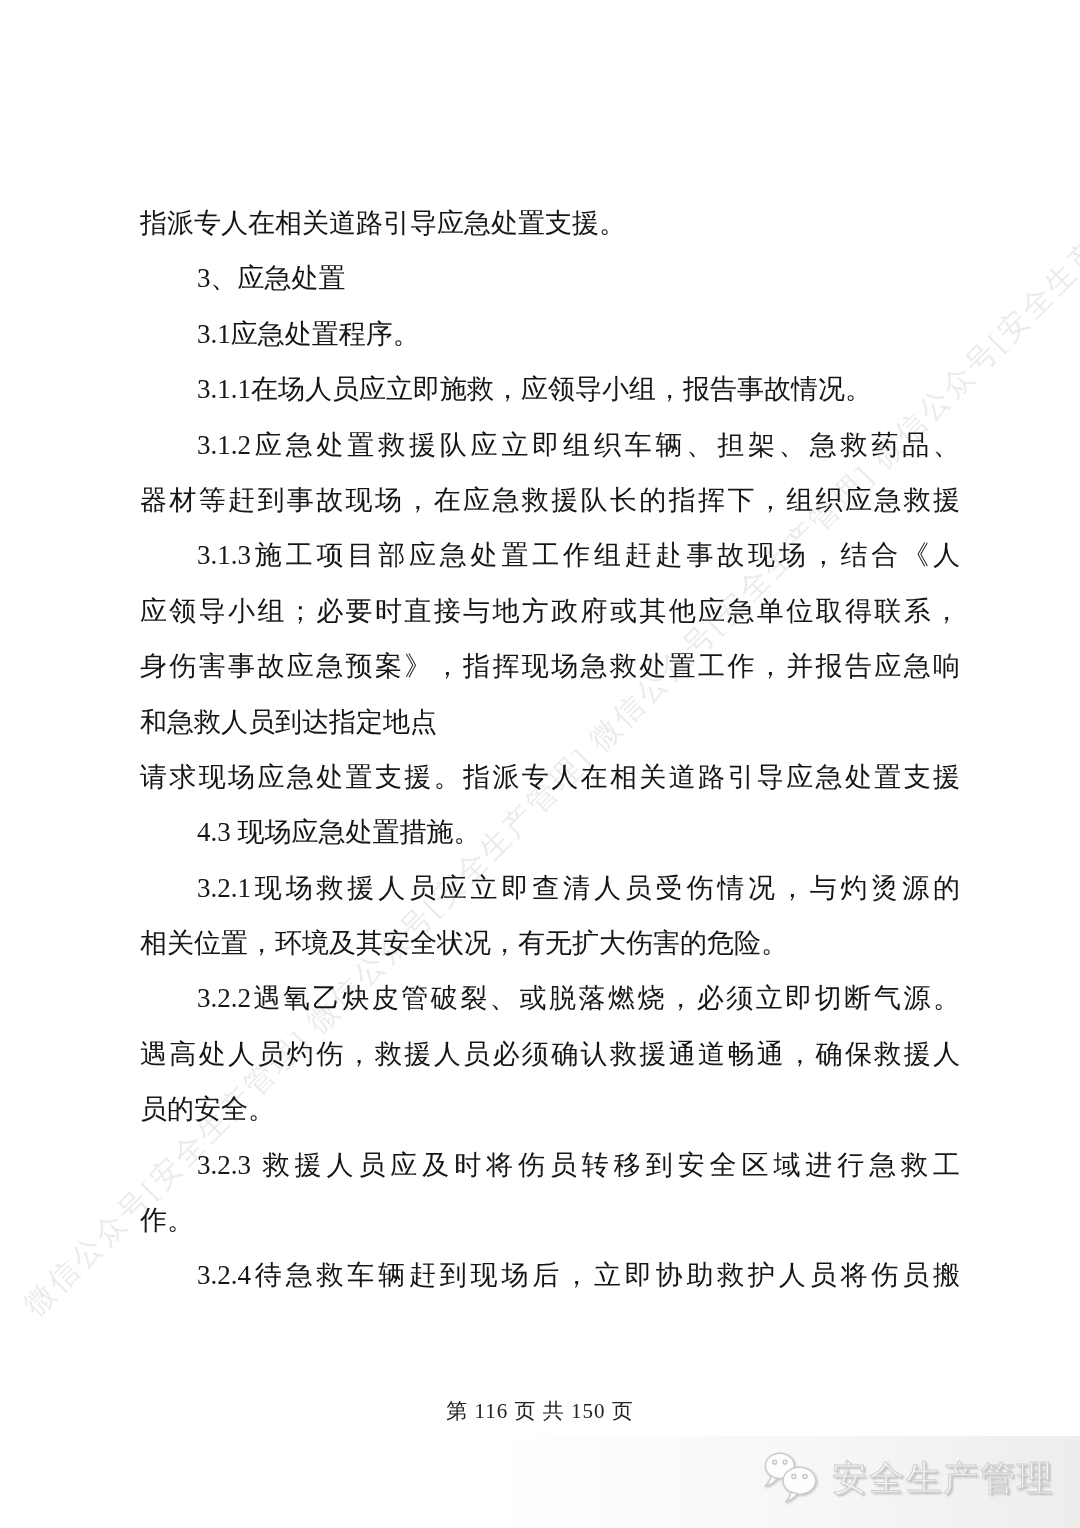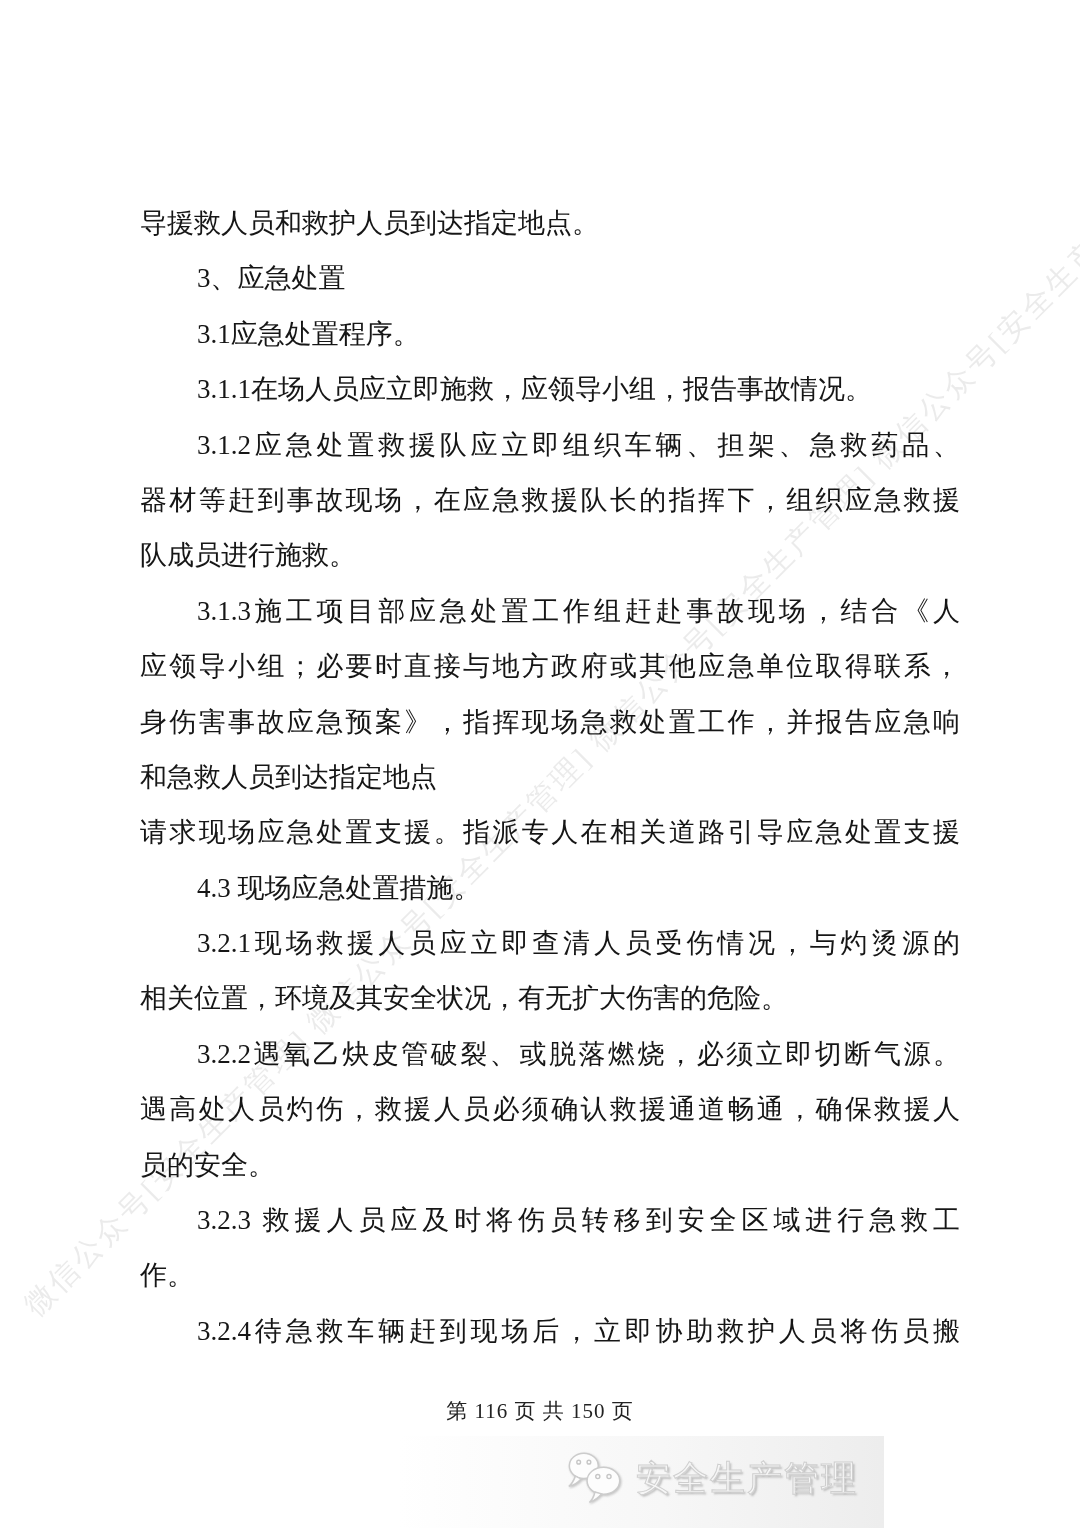--- a/index.html
+++ b/index.html
@@ -62,21 +62,21 @@
     font-size: 21px;
     color: #222222;
     letter-spacing: 1px;
   }
 
   
   .brand-strip {
     position: absolute;
     left: 0;
     bottom: 0;
-    width: 884px;
+    width: 1080px;
     height: 92px;
     background: linear-gradient(to right,
       rgba(238,238,238,0) 45%,
       rgba(232,232,232,0.35) 75%,
       rgba(222,222,222,0.55) 100%);
     z-index: 3;
   }
   .brand {
     position: absolute;
     right: 26px;
@@ -101,27 +101,26 @@
   }
 </style>
 </head>
 <body>
 
 <div class="page">
 
   <div class="watermark-band">微信公众号[安全生产管理] 微信公众号[安全生产管理] 微信公众号[安全生产管理] 微信公众号[安全生产管理]</div>
 
   <main class="doc-body" id="doc-body">
-      <div class="line">导援救人员和救护人员到达指定地点。</div>
+      <div class="line">指派专人在相关道路引导应急处置支援。</div>
       <div class="line indent bold">3、应急处置</div>
       <div class="line indent">3.1应急处置程序。</div>
       <div class="line indent">3.1.1在场人员应立即施救，应领导小组，报告事故情况。</div>
       <div class="line indent full">3.1.2应急处置救援队应立即组织车辆、担架、急救药品、</div>
       <div class="line full">器材等赶到事故现场，在应急救援队长的指挥下，组织应急救援</div>
-      <div class="line">队成员进行施救。</div>
       <div class="line indent full">3.1.3施工项目部应急处置工作组赶赴事故现场，结合《人</div>
       <div class="line full">应领导小组；必要时直接与地方政府或其他应急单位取得联系，</div>
       <div class="line full">身伤害事故应急预案》，指挥现场急救处置工作，并报告应急响</div>
       <div class="line">和急救人员到达指定地点</div>
       <div class="line full">请求现场应急处置支援。指派专人在相关道路引导应急处置支援</div>
       <div class="line indent">4.3 现场应急处置措施。</div>
       <div class="line indent full">3.2.1现场救援人员应立即查清人员受伤情况，与灼烫源的</div>
       <div class="line">相关位置，环境及其安全状况，有无扩大伤害的危险。</div>
       <div class="line indent full">3.2.2遇氧乙炔皮管破裂、或脱落燃烧，必须立即切断气源。</div>
       <div class="line full">遇高处人员灼伤，救援人员必须确认救援通道畅通，确保救援人</div>

